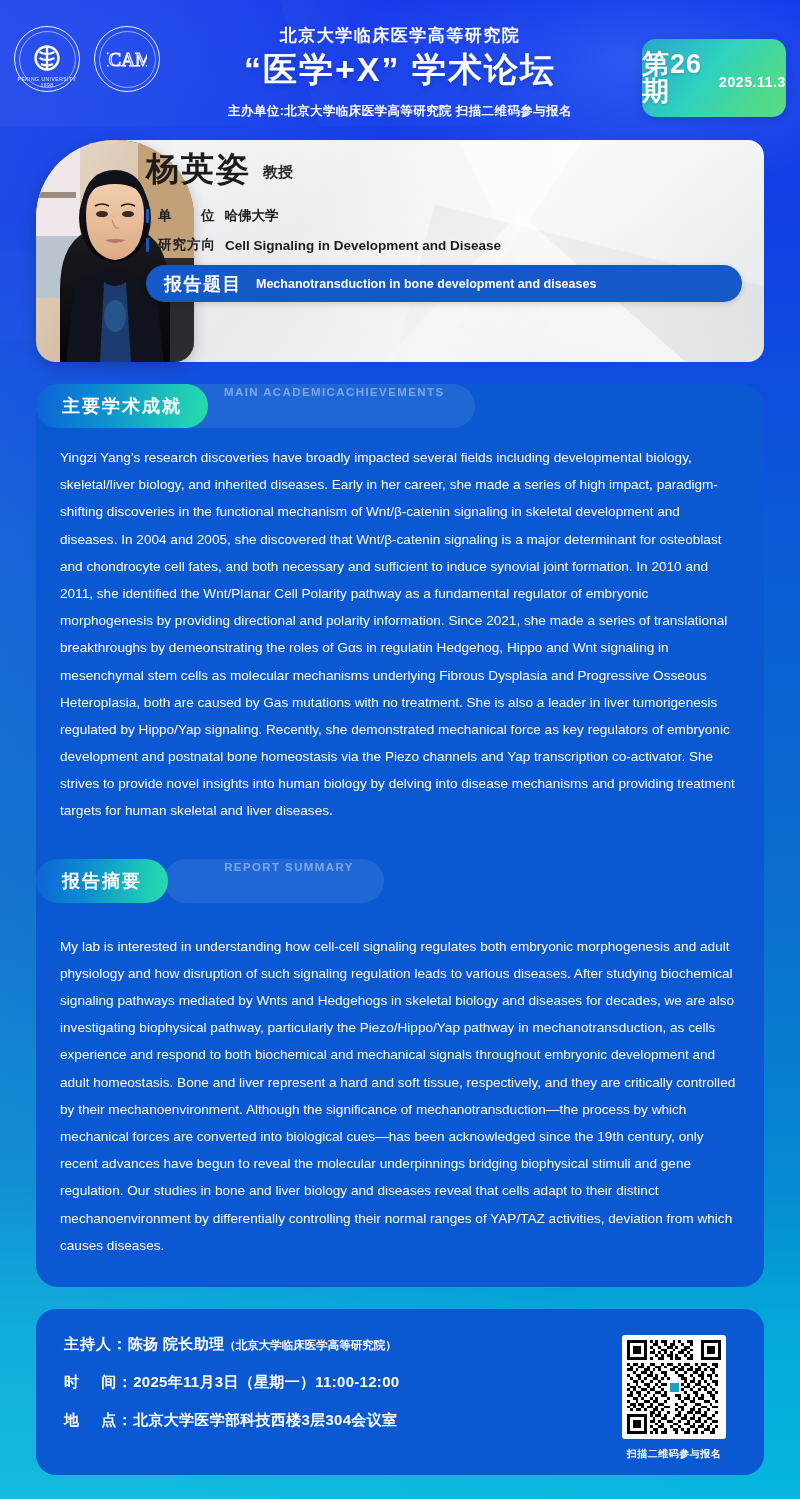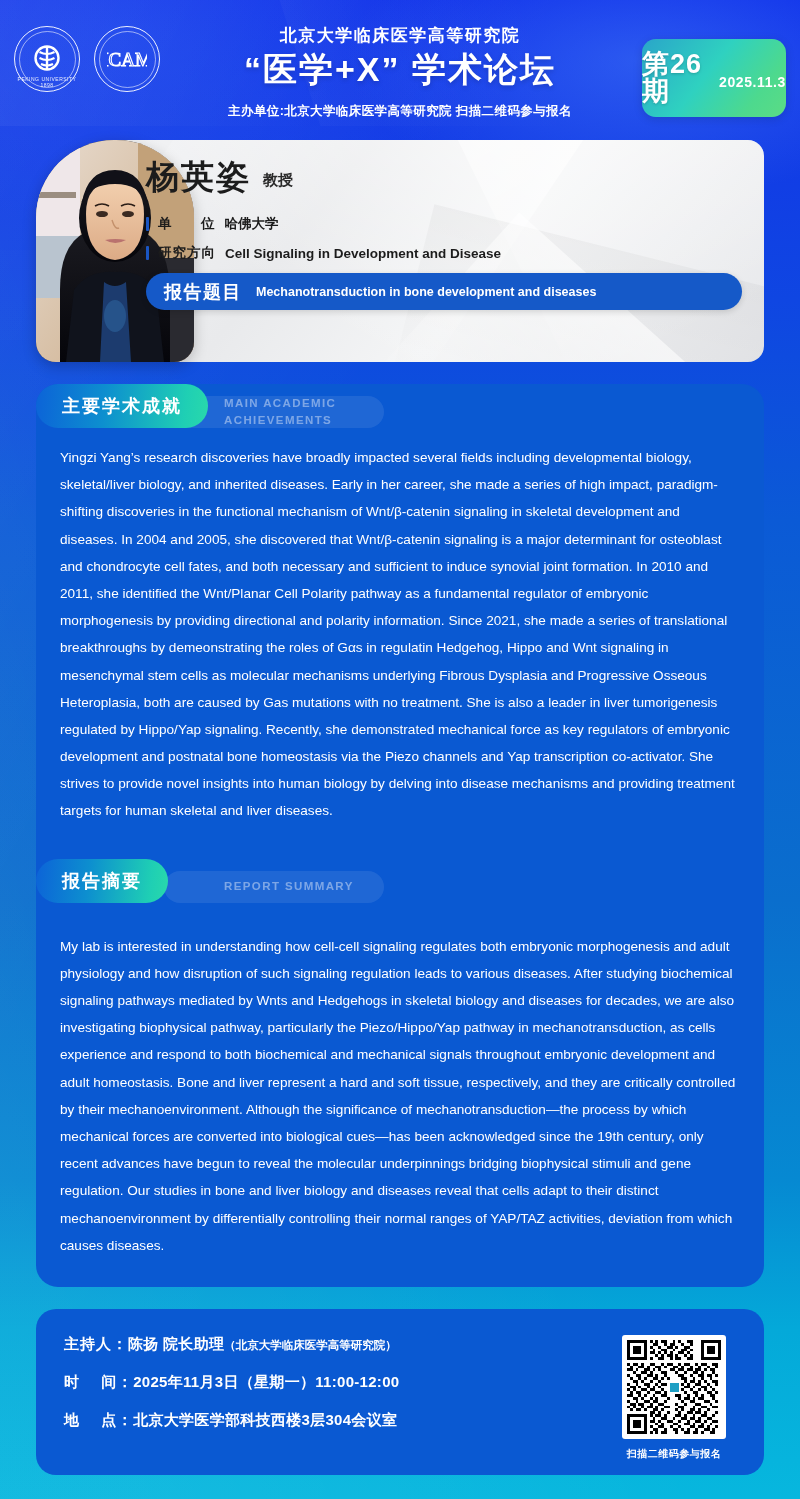--- a/index.html
+++ b/index.html
@@ -139,21 +139,21 @@
     border-radius: 78px 78px 20px 20px;
     overflow: hidden;
     z-index: 3;
     box-shadow: 0 4px 14px rgba(0,0,0,.22);
     background: #2b2b33;
   }
   .photo-art { position: absolute; inset: 0; }
 
   .speaker-body {
     position: absolute; left: 110px; right: 18px; top: 0; bottom: 0;
-    z-index: 4; padding: 20px 0 0 0;
+    z-index: 4; padding: 12px 0 0 0;
   }
   .name-row { display: flex; align-items: flex-end; gap: 12px; }
   .sp-name {
     font-size: 33px; font-weight: 800; color: #1c1c1c; letter-spacing: 2px;
     line-height: 1;
   }
   .sp-rank { font-size: 15px; font-weight: 700; color: #2a2a2a; padding-bottom: 3px; }
 
   .meta-list { margin-top: 22px; }
   .meta-row {
@@ -195,24 +195,24 @@
     height: 44px; border-radius: 22px;
     background: linear-gradient(96deg, #0c63d8 0%, #0d8fcf 40%, #1fcfb4 86%, #29d9ab 100%);
     display: flex; align-items: center; justify-content: center;
     padding: 8px 26px;
     z-index: 3;
   }
   .pill-cn span {
     font-size: 18px; font-weight: 700; color: #fff; letter-spacing: 2px;
   }
   .pill-en {
-    position: absolute; left: 128px; top: 12px;
-    height: 32px; border-radius: 22px;
+    position: absolute; left: 128px; top: 0;
+    height: 44px; border-radius: 22px;
     background: rgba(255,255,255,.085);
-    display: flex; flex-direction: column; justify-content: center;
+    display: flex; flex-direction: row; justify-content: center;
     padding: 0 30px 0 60px;
     z-index: 2; min-width: 220px;
   }
   .pill-en span {
     font-size: 11.5px; font-weight: 700; letter-spacing: 1.4px;
     color: rgba(255,255,255,.42); line-height: 1.5;
   }
   .pill-en.single { justify-content: center; }
 
   .body-text {

